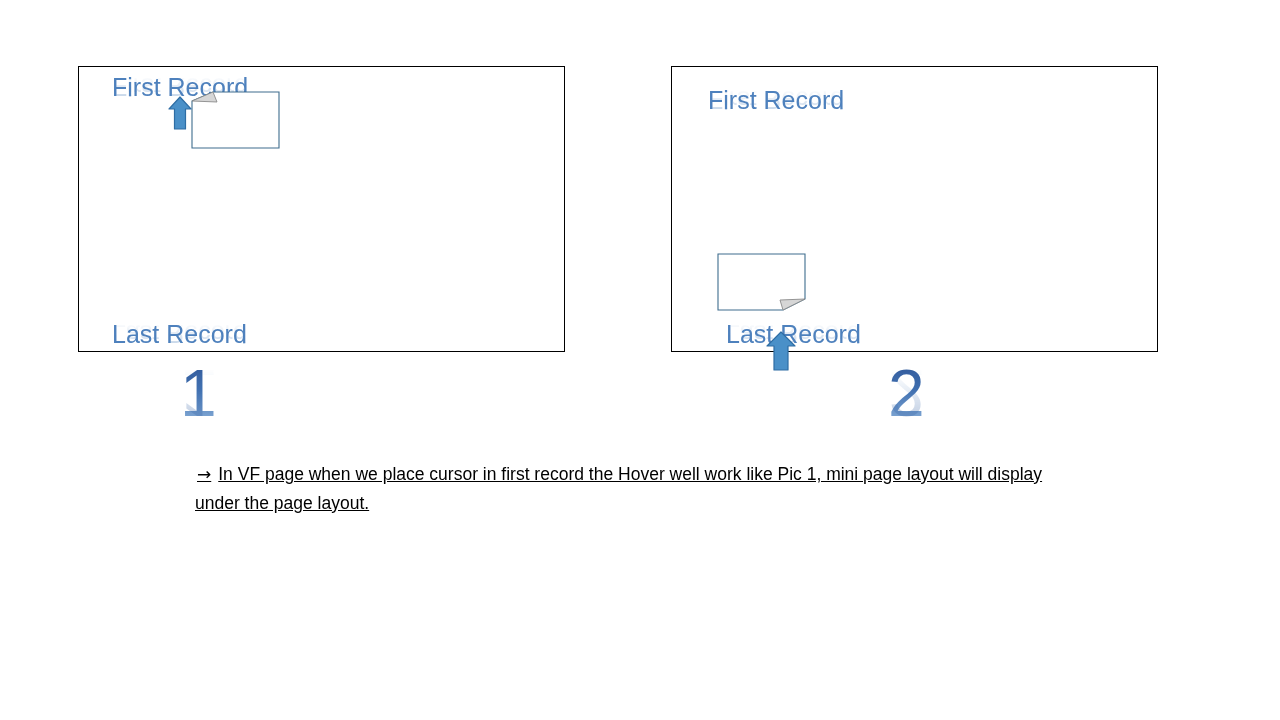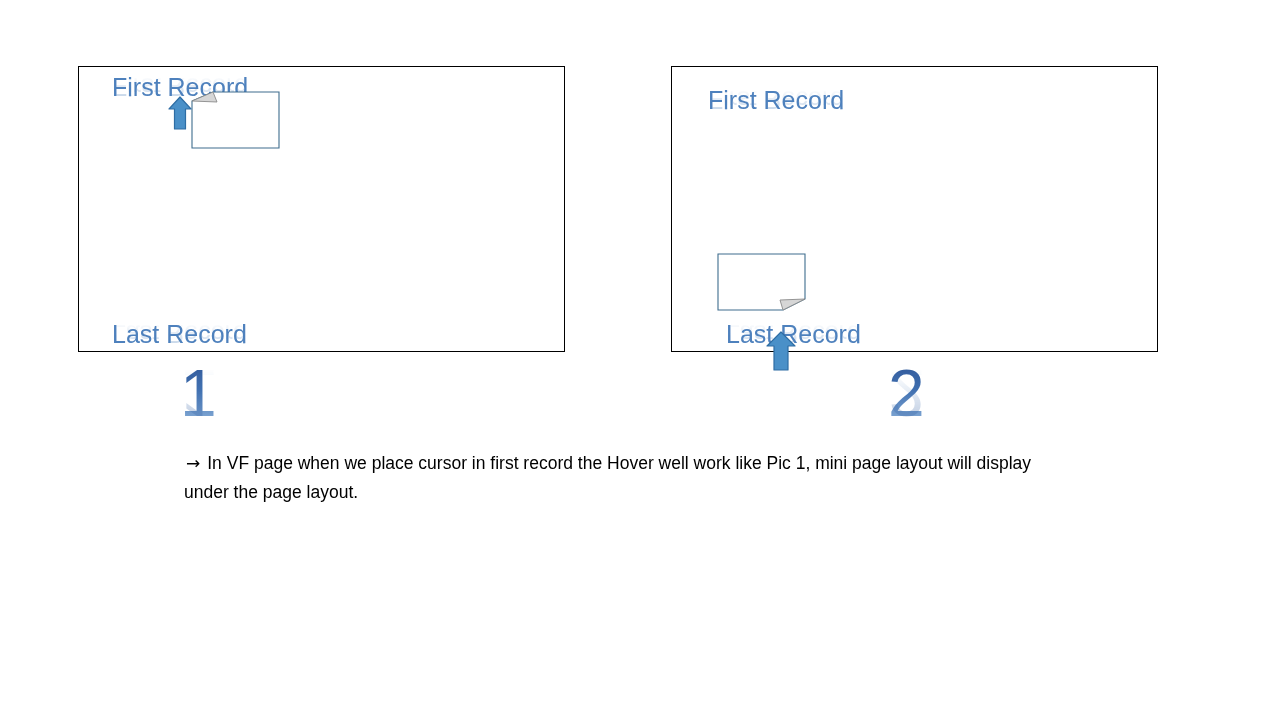--- a/index.html
+++ b/index.html
@@ -103,21 +103,21 @@
   #caption {
     position: absolute;
     left: 179px;
     top: 444px;
     width: 900px;
     font-family: "Liberation Sans", sans-serif;
     font-size: 17.5px;
     line-height: 1.63;
     color: #000000;
   }
-  #caption p { margin: 5px; text-indent: 0; }
+  #caption p { margin: 16px; text-indent: 0; text-decoration: underline; }
   .bullet-arrow {
     font-family: "DejaVu Sans", sans-serif;
     font-size: 17px;
     padding-left: 2px;
     padding-right: 7px;
   }
 </style>
 </head>
 <body>
 

